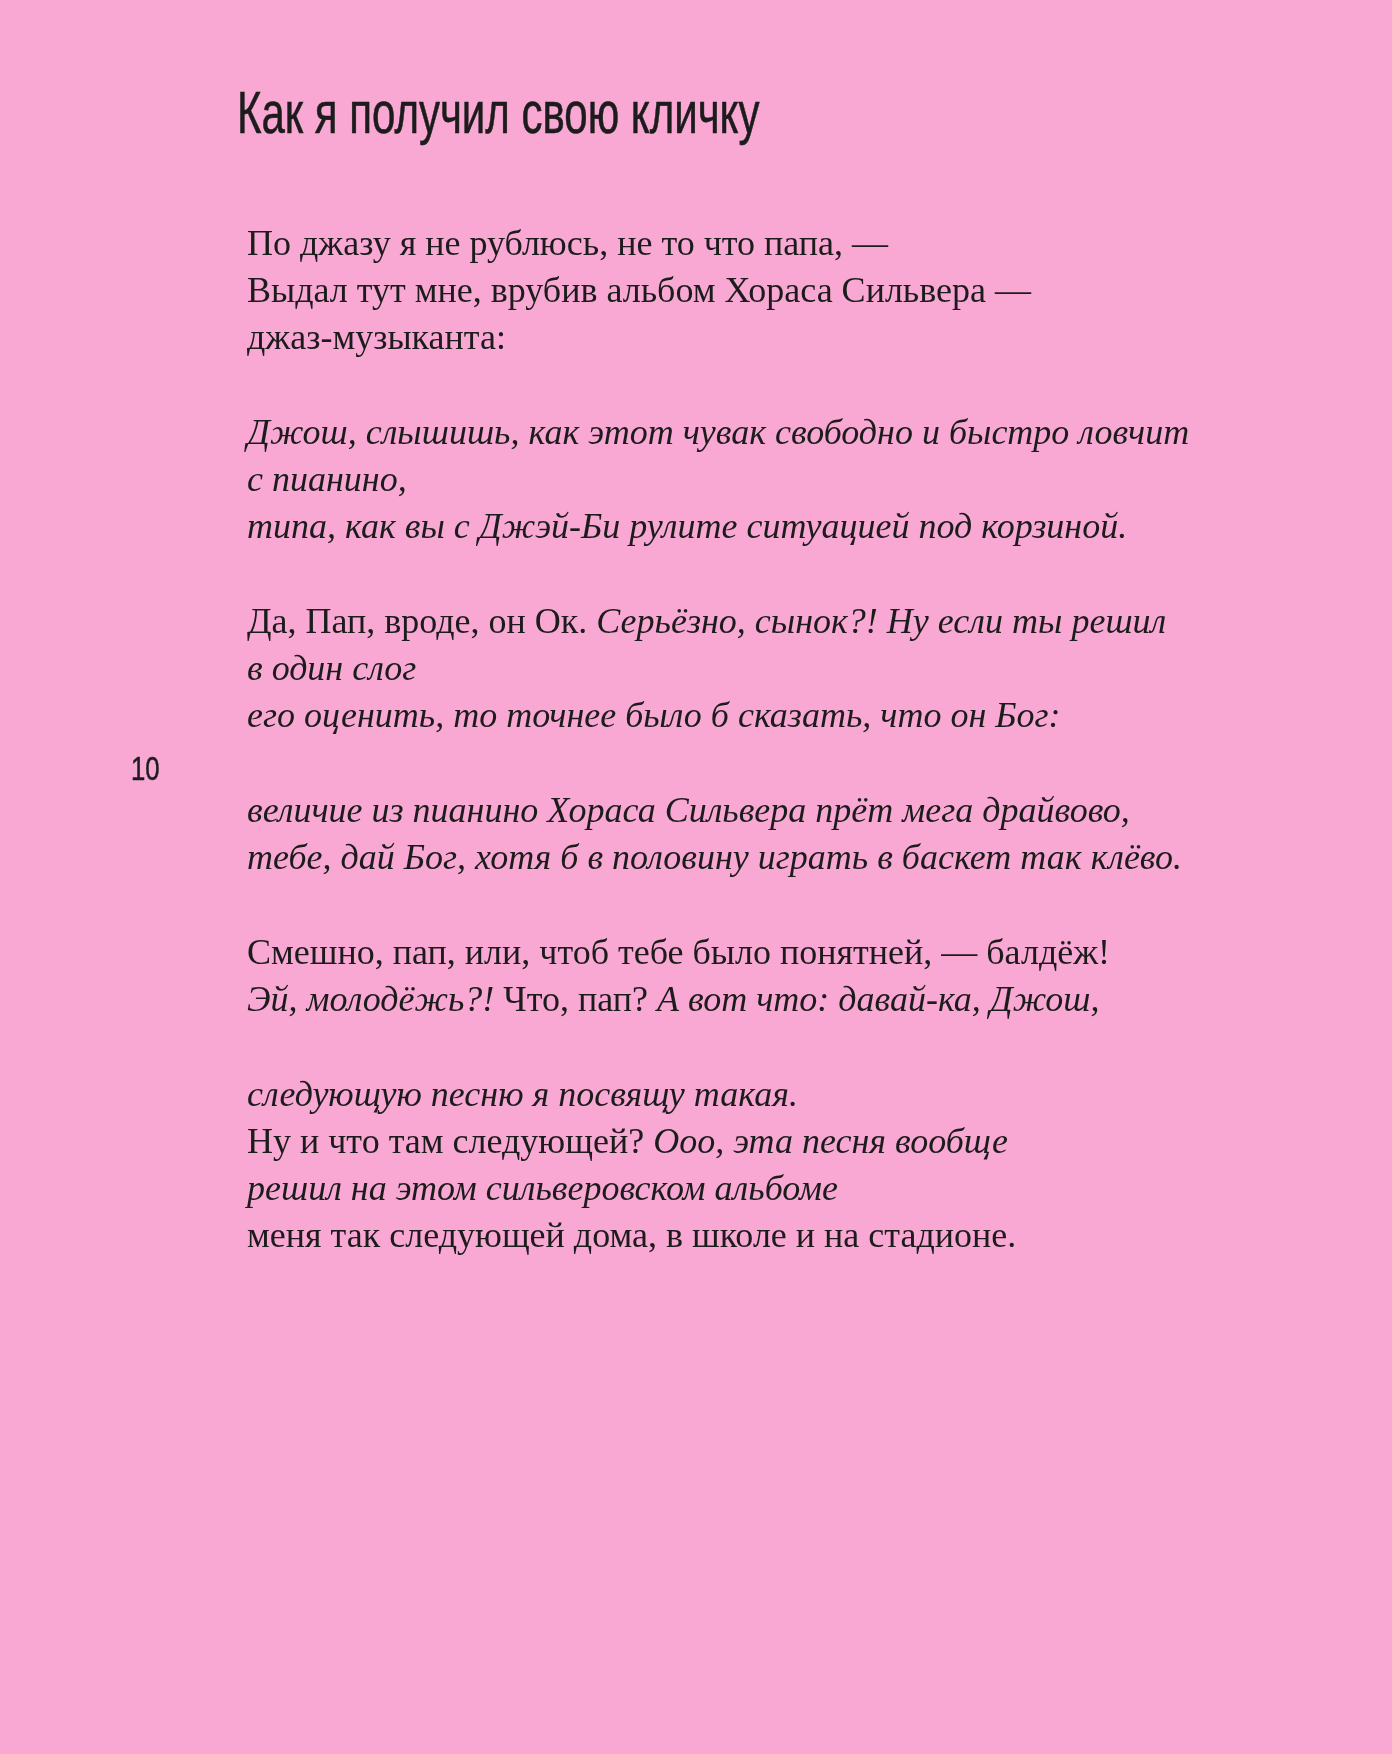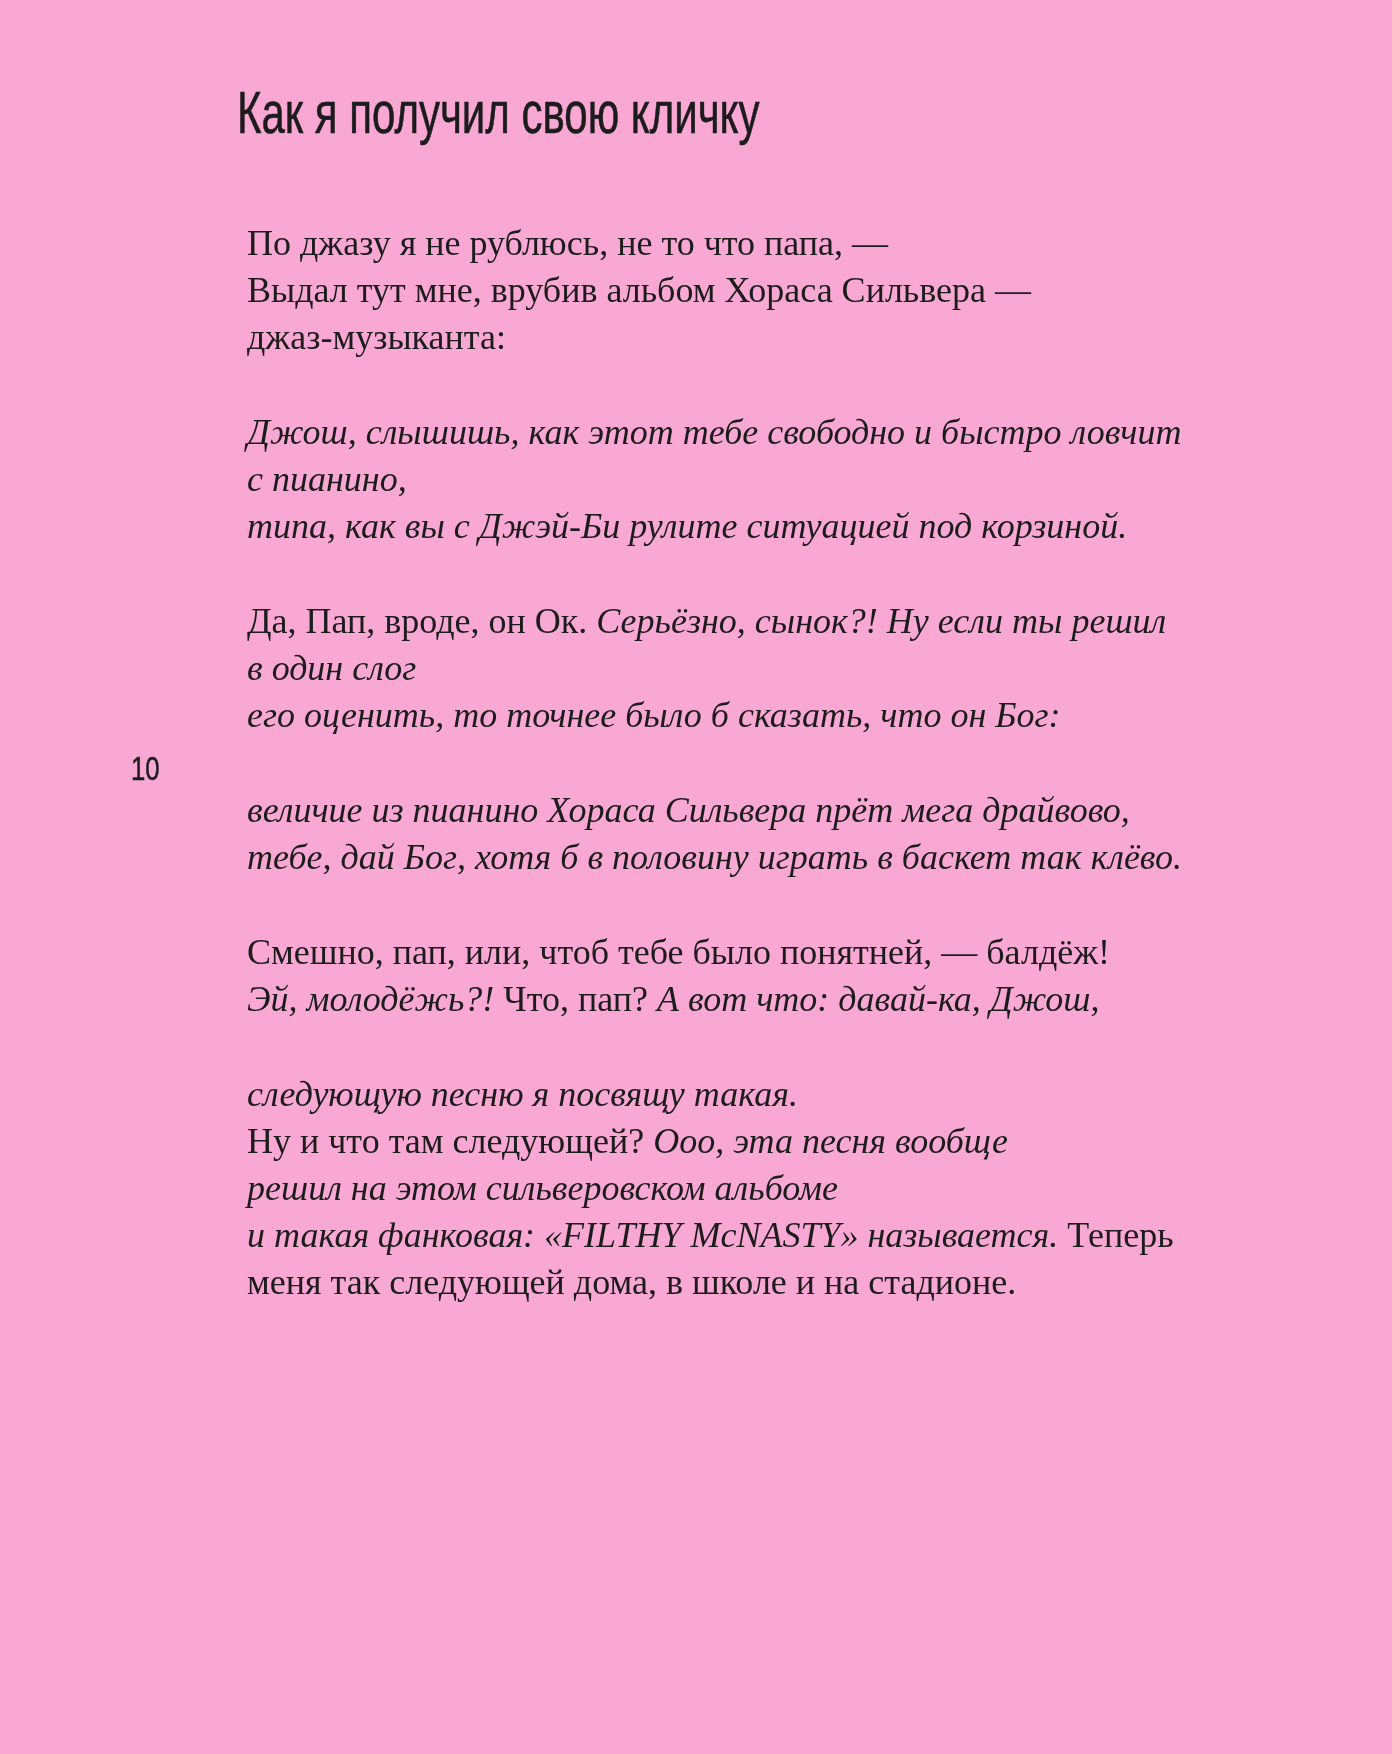--- a/index.html
+++ b/index.html
@@ -77,38 +77,37 @@
 
   <div class="margin-page-number"><span class="condensed">10</span></div>
 
   <div class="poem">
       <div class="stanza">
         <div class="line"><span class="seg-roman">По джазу я не рублюсь, не то что папа, —</span></div>
         <div class="line"><span class="seg-roman">Выдал тут мне, врубив альбом Хораса Сильвера —</span></div>
         <div class="line"><span class="seg-roman">джаз-музыканта:</span></div>
       </div>
       <div class="stanza">
-        <div class="line"><span class="seg-italic">Джош, слышишь, как этот тебе свободно и быстро ловчит</span></div>
+        <div class="line"><span class="seg-italic">Джош, слышишь, как этот чувак свободно и быстро ловчит</span></div>
         <div class="line"><span class="seg-italic">с пианино,</span></div>
         <div class="line"><span class="seg-italic">типа, как вы с Джэй-Би рулите ситуацией под корзиной.</span></div>
       </div>
       <div class="stanza">
         <div class="line"><span class="seg-roman">Да, Пап, вроде, он Ок. </span><span class="seg-italic">Серьёзно, сынок?! Ну если ты решил</span></div>
         <div class="line"><span class="seg-italic">в один слог</span></div>
         <div class="line"><span class="seg-italic">его оценить, то точнее было б сказать, что он Бог:</span></div>
       </div>
       <div class="stanza">
         <div class="line"><span class="seg-italic">величие из пианино Хораса Сильвера прёт мега драйвово,</span></div>
         <div class="line"><span class="seg-italic">тебе, дай Бог, хотя б в половину играть в баскет так клёво.</span></div>
       </div>
       <div class="stanza">
         <div class="line"><span class="seg-roman">Смешно, пап, или, чтоб тебе было понятней, — балдёж!</span></div>
         <div class="line"><span class="seg-italic">Эй, молодёжь?! </span><span class="seg-roman">Что, пап? </span><span class="seg-italic">А вот что: давай-ка, Джош,</span></div>
       </div>
       <div class="stanza">
         <div class="line"><span class="seg-italic">следующую песню я посвящу такая.</span></div>
         <div class="line"><span class="seg-roman">Ну и что там следующей? </span><span class="seg-italic">Ооо, эта песня вообще</span></div>
         <div class="line"><span class="seg-italic">решил на этом сильверовском альбоме</span></div>
-        <div class="line"><span class="seg-italic">и такая фанковая: «FILTHY McNASTY» называется. </span><span class="seg-roman">Теперь</span></div>
         <div class="line"><span class="seg-roman">меня так следующей дома, в школе и на стадионе.</span></div>
       </div>
     </div>
 </div>
 
 </body></html>

